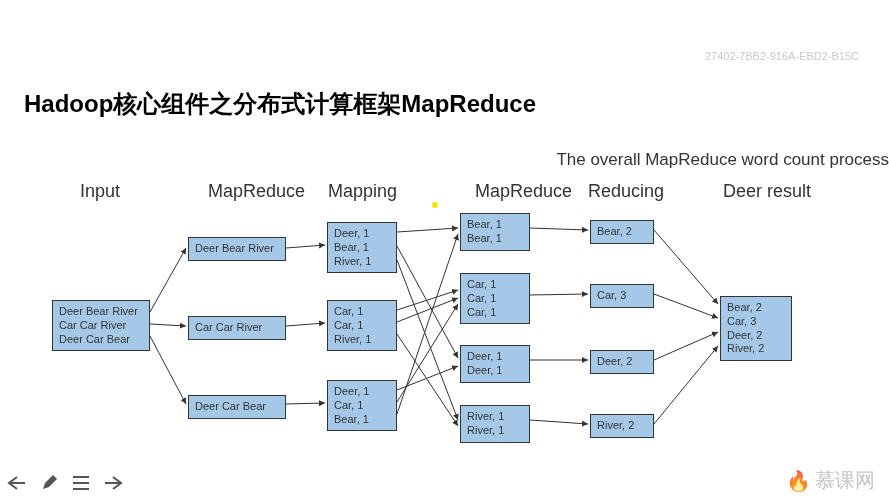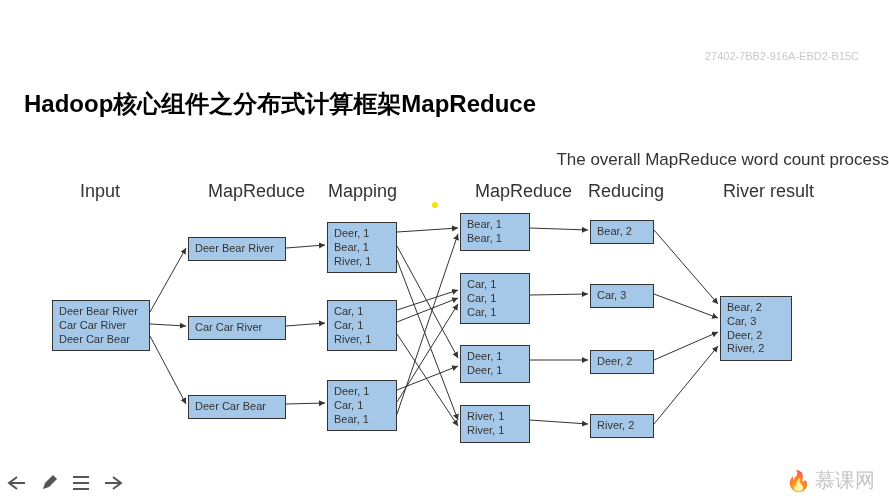--- a/index.html
+++ b/index.html
@@ -127,21 +127,21 @@
 
 <div class="watermark">27402-7BB2-916A-EBD2-B15C</div>
 <div class="subtitle">Hadoop核心组件之分布式计算框架MapReduce</div>
 <div class="diagram-title">The overall MapReduce word count process</div>
 
 <div class="col-label" style="left:80px">Input</div>
 <div class="col-label" style="left:208px">MapReduce</div>
 <div class="col-label" style="left:328px">Mapping</div>
 <div class="col-label" style="left:475px">MapReduce</div>
 <div class="col-label" style="left:588px">Reducing</div>
-<div class="col-label" style="left:723px">River result</div>
+<div class="col-label" style="left:723px">Deer result</div>
 
 <div class="box" style="left:52px; top:300px; width:98px">Deer Bear River<br>Car Car River<br>Deer Car Bear</div>
 
 <div class="box" style="left:188px; top:237px; width:98px">Deer Bear River</div>
 <div class="box" style="left:188px; top:316px; width:98px">Car Car River</div>
 <div class="box" style="left:188px; top:395px; width:98px">Deer Car Bear</div>
 
 <div class="box" style="left:327px; top:222px; width:70px">Deer, 1<br>Bear, 1<br>River, 1</div>
 <div class="box" style="left:327px; top:300px; width:70px">Car, 1<br>Car, 1<br>River, 1</div>
 <div class="box" style="left:327px; top:380px; width:70px">Deer, 1<br>Car, 1<br>Bear, 1</div>

